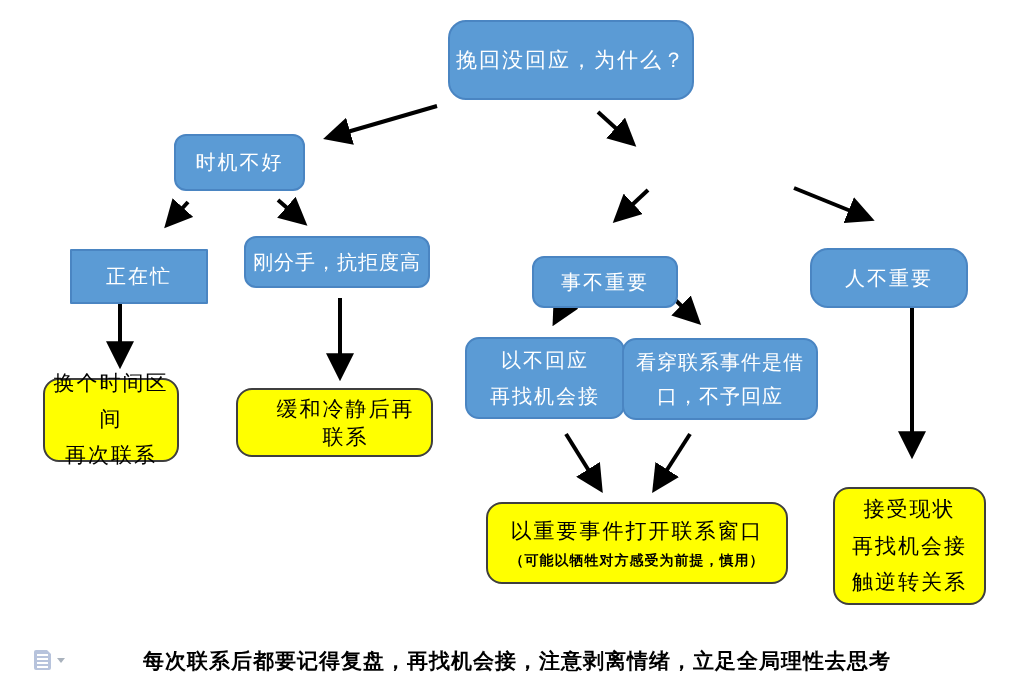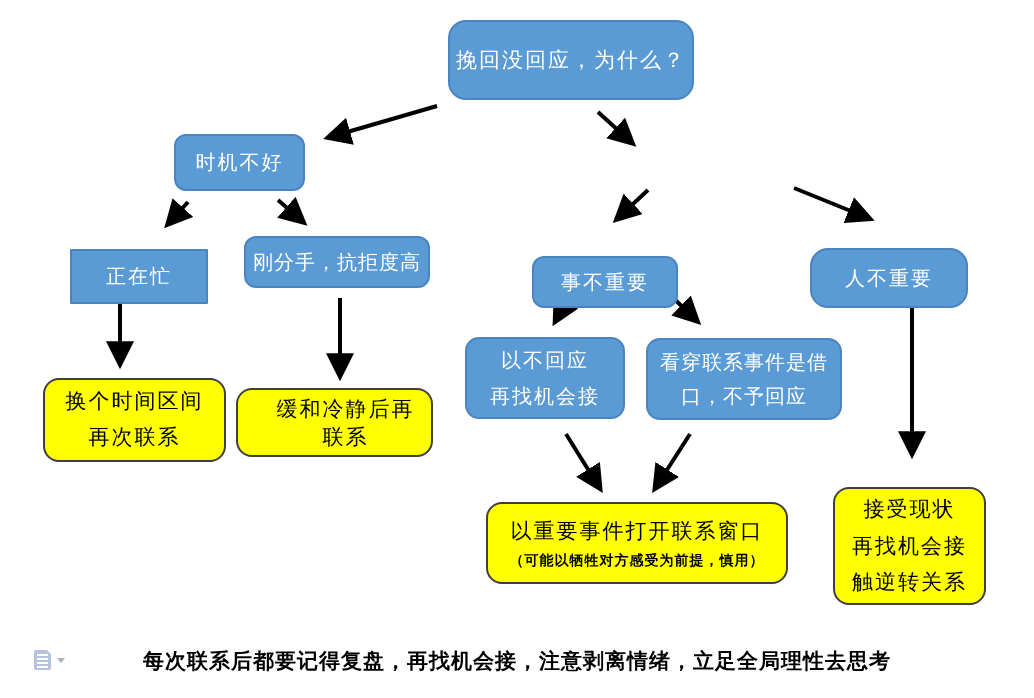--- a/index.html
+++ b/index.html
@@ -143,28 +143,28 @@
 
   <div class="node blue" style="left:810px;top:248px;width:158px;height:60px;border-radius:18px;">人不重要</div>
 
   <div class="node blue" style="left:465px;top:337px;width:160px;height:82px;border-radius:14px;">
     <div class="multiline">
       <span class="ln">以不回应</span>
       <span class="ln">再找机会接</span>
     </div>
   </div>
 
-  <div class="node blue" style="left:646px;top:338px;width:196px;height:82px;border-radius:14px;letter-spacing:1px;">
+  <div class="node blue" style="left:622px;top:338px;width:196px;height:82px;border-radius:14px;letter-spacing:1px;">
     <div class="multiline" style="line-height:1.7;">
       <span class="ln">看穿联系事件是借</span>
       <span class="ln">口，不予回应</span>
     </div>
   </div>
 
-  <div class="node yellow" style="left:43px;top:378px;width:183px;height:84px;border-radius:16px;">
+  <div class="node yellow" style="left:43px;top:378px;width:136px;height:84px;border-radius:16px;">
     <div class="multiline" style="line-height:1.7;">
       <span class="ln">换个时间区间</span>
       <span class="ln">再次联系</span>
     </div>
   </div>
 
   <div class="node yellow" style="left:236px;top:388px;width:197px;height:69px;border-radius:16px;padding-left:28px;">缓和冷静后再联系</div>
 
   <div class="node yellow" style="left:486px;top:502px;width:302px;height:82px;border-radius:16px;">
     <div>

